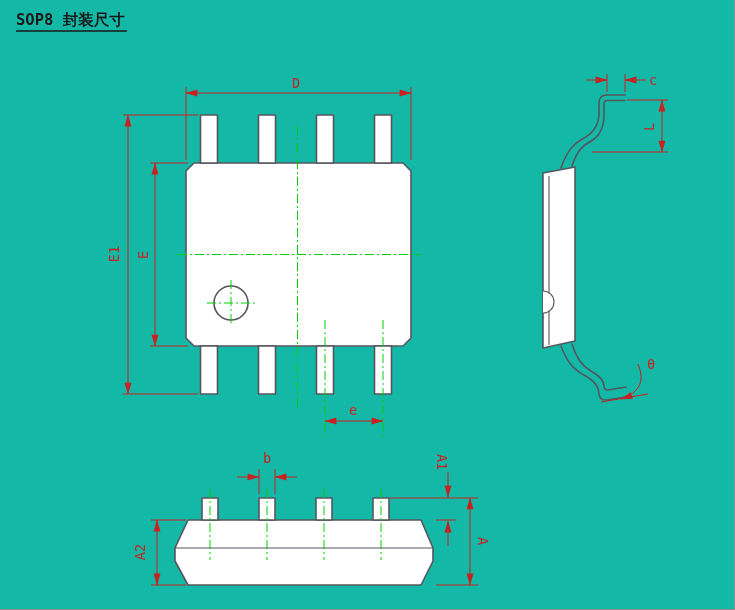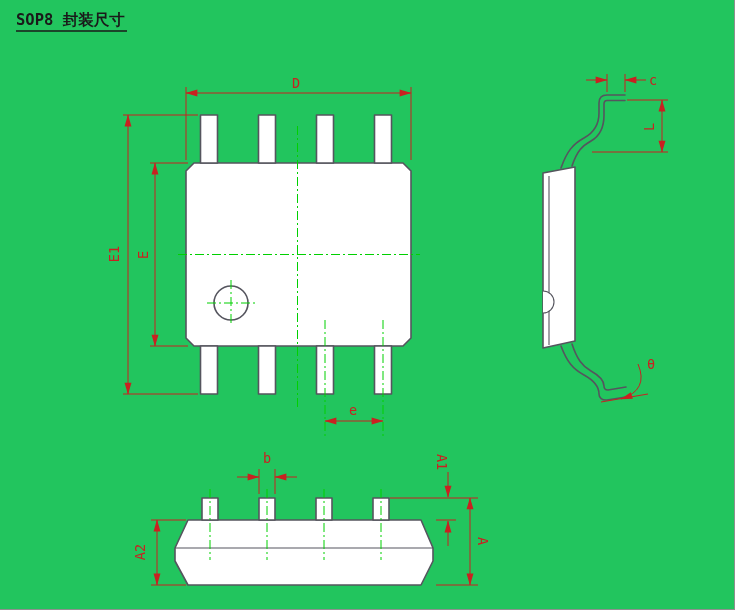--- a/index.html
+++ b/index.html
@@ -1,17 +1,17 @@
 <!DOCTYPE html>
 <html style="--dimension-red: #c92121; --centerline-green: #00d000; --outline-gray: #55555e; --background: #ffffff;"><head>
 <meta charset="utf-8">
 <style>
   html,body{margin:0;padding:0;background:#ffffff;}
   body{width:735px;height:610px;overflow:hidden;}
-  .page{position:relative;width:734px;height:609px;background:#22c55e;
+  .page{position:relative;width:734px;height:609px;background:#14b8a6;
         border-right:1px solid #8f8f8f;border-bottom:1px solid #8f8f8f;}
   svg{display:block;}
   text{font-family:"DejaVu Sans Mono","Liberation Mono",monospace;}
   .title-text{font-size:15.5px;font-weight:bold;fill:#1a1a1a;}
   .title-underline{stroke:#1a1a1a;stroke-width:1.3;}
   .ol{stroke:var(--outline-gray,#55555e);fill:none;stroke-width:1.6;stroke-linejoin:round;stroke-linecap:round;}
   .olthin{stroke:var(--outline-gray,#55555e);fill:none;stroke-width:1.1;}
   .fillw{fill:#ffffff;}
   .dim{stroke:var(--dimension-red,#c92121);fill:none;stroke-width:1;}
   .dimtext{fill:var(--dimension-red,#c92121);font-size:13.5px;}

